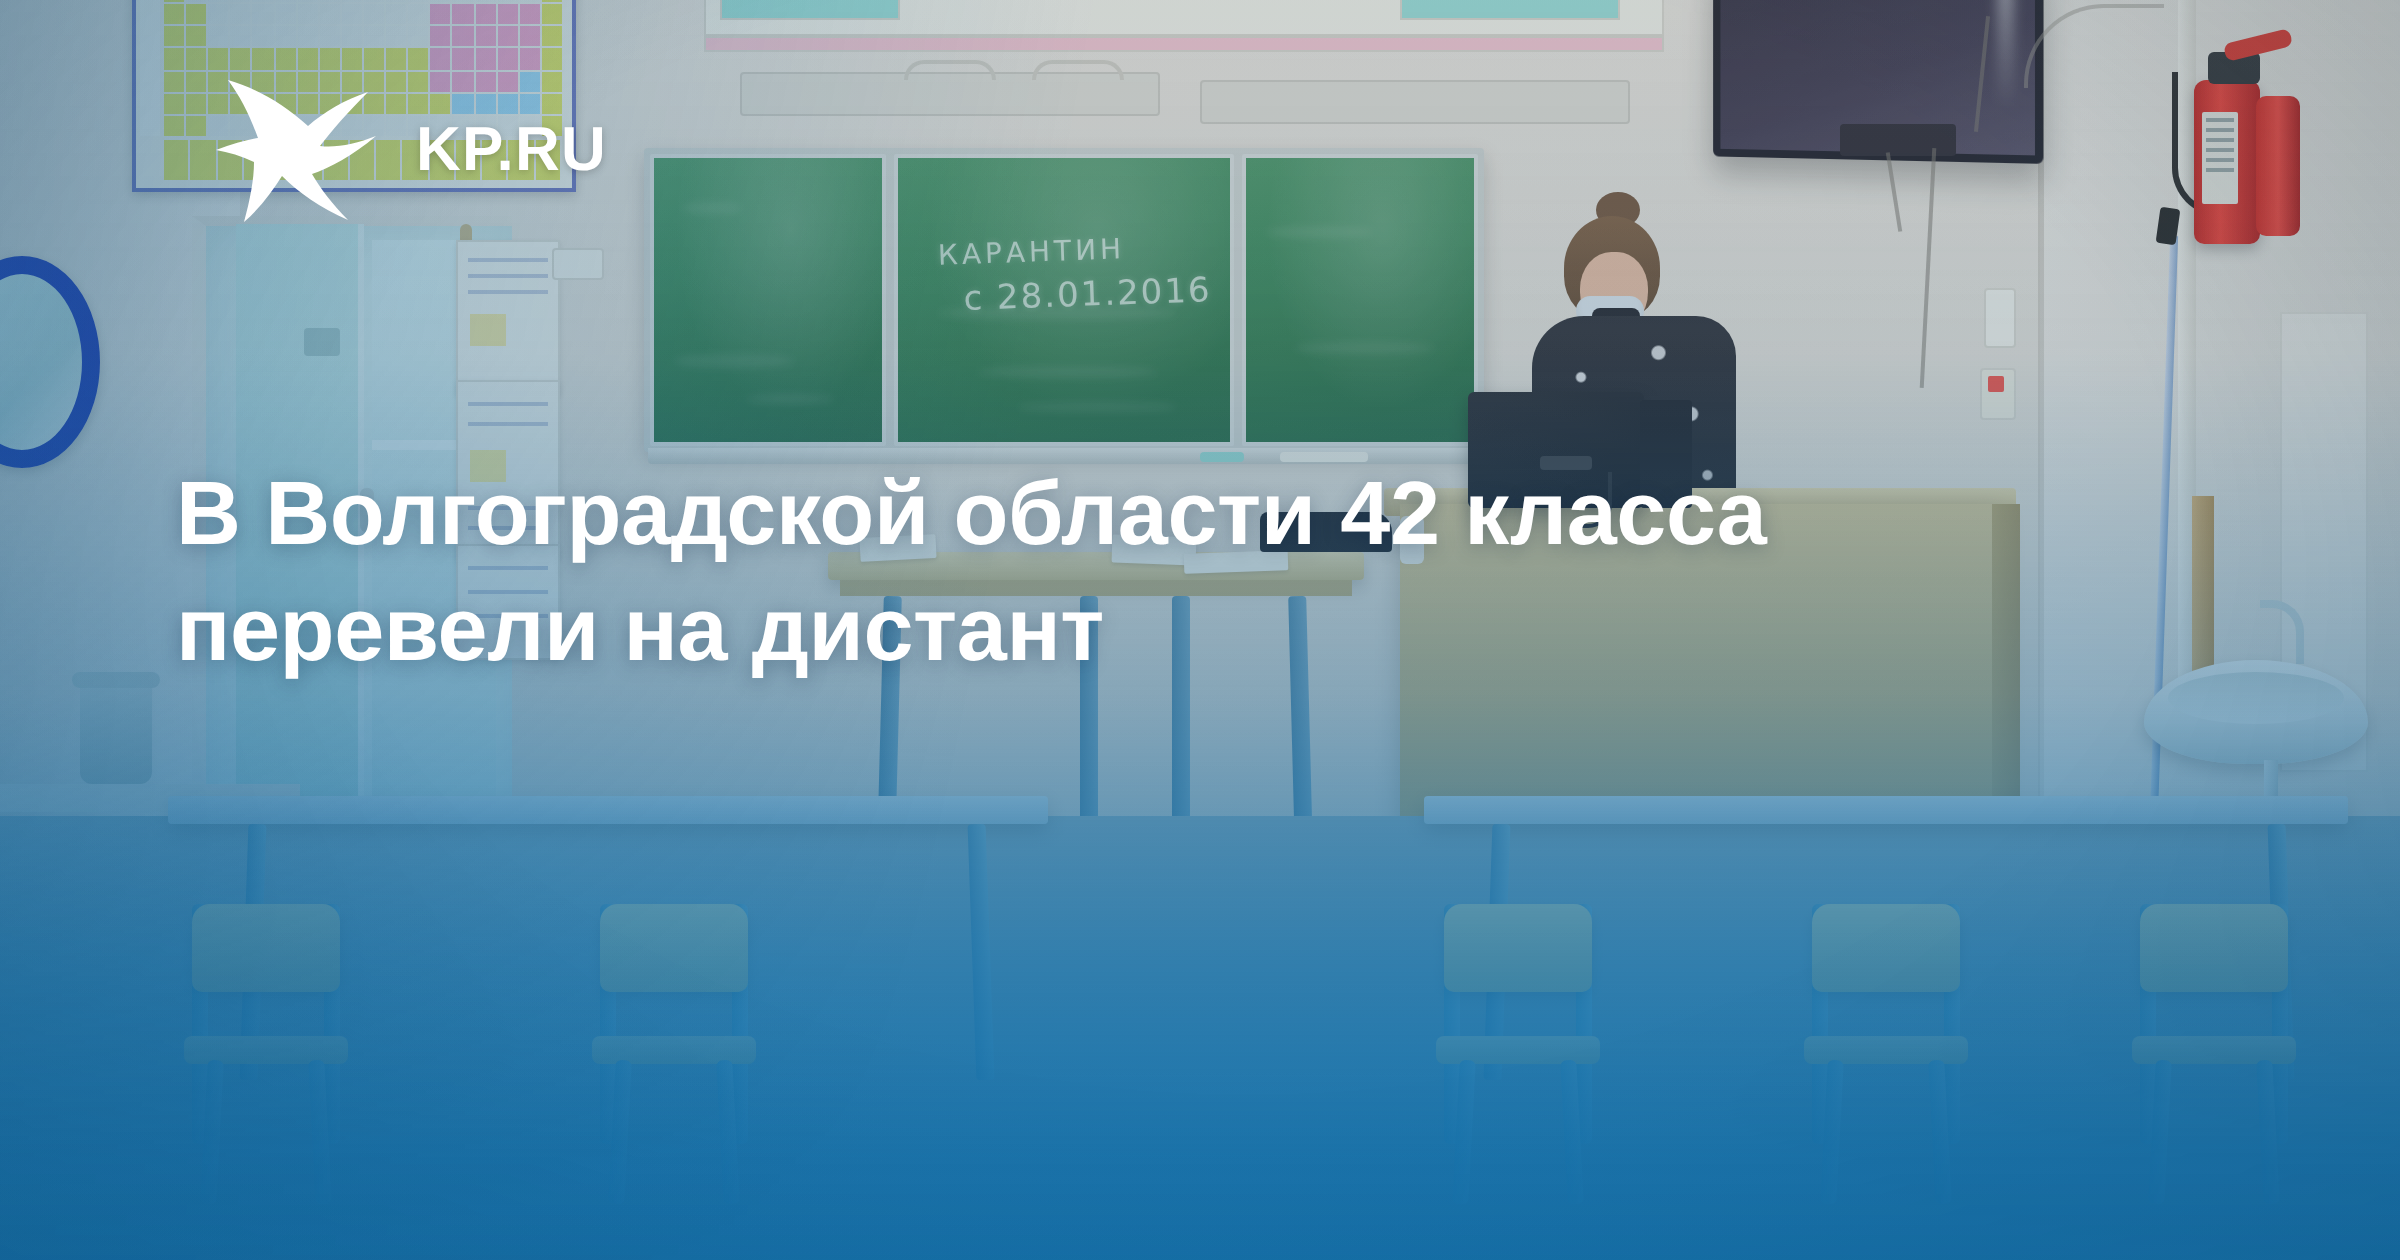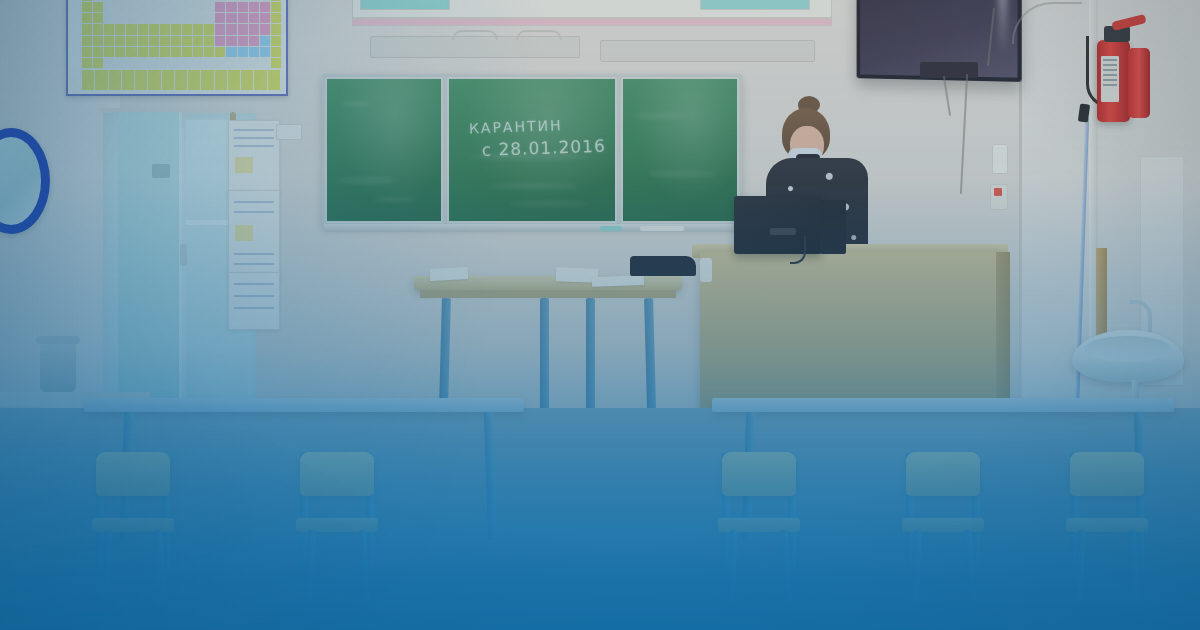--- a/index.html
+++ b/index.html
@@ -880,16 +880,30 @@
       <i class="frontleg f1"></i>
         <i class="frontleg f2"></i>
     </div>
 
     <div class="grade-desat"></div>
     <div class="grade-cool"></div>
     <div class="grade-left"></div>
     <div class="vignette"></div>
   </div>
 
-
+  <div class="logo">
+    <span>
+      <svg width="86" height="74" viewBox="0 0 86 74" aria-hidden="true">
+        <path fill="#ffffff" d="M6 2 C20 6 34 14 46 25 C54 18 64 12 76 8 C66 18 58 27 52 35
+                                 C60 36 70 34 80 30 C68 40 57 46 48 49
+                                 C52 56 58 64 66 72 C52 66 41 58 33 50
+                                 C28 58 22 66 14 73 C17 62 19 52 19 43
+                                 C13 40 6 38 0 37 C8 34 15 32 21 31
+                                 C17 20 12 10 6 2 Z"></path>
+      </svg>
+    </span>
+    <span class="logo-text">KP.RU</span>
+  </div>
+
+  <h1 class="headline">В Волгоградской области 42 класса перевели на дистант</h1>
 
 
 </div>
 
 </body></html>

